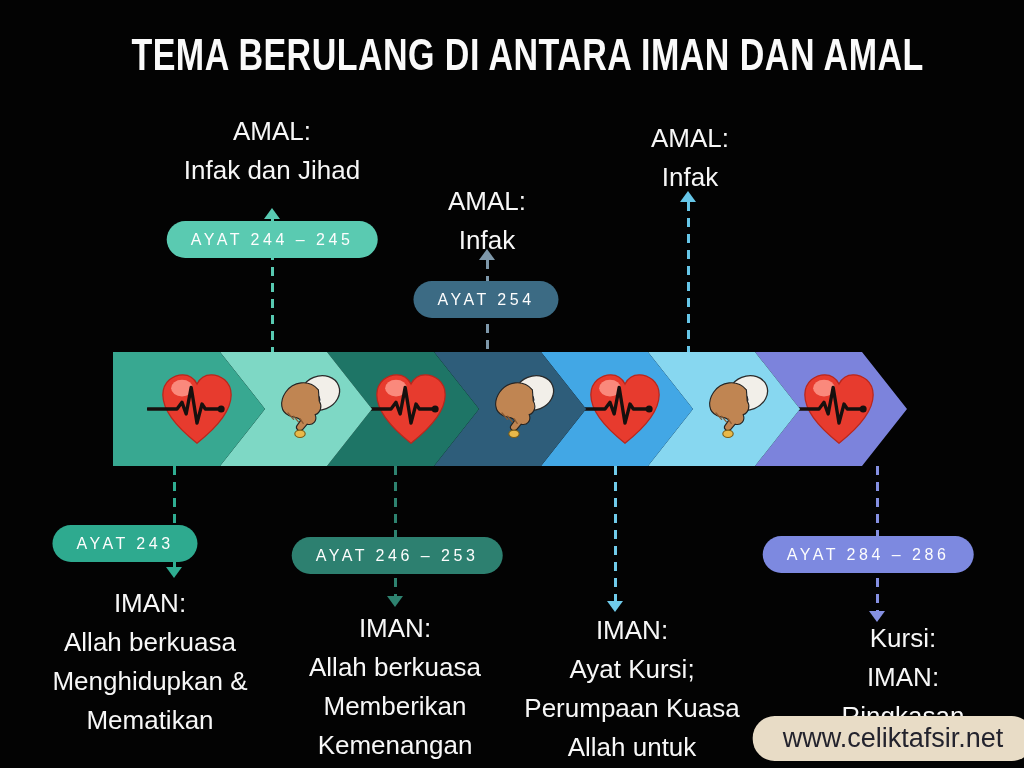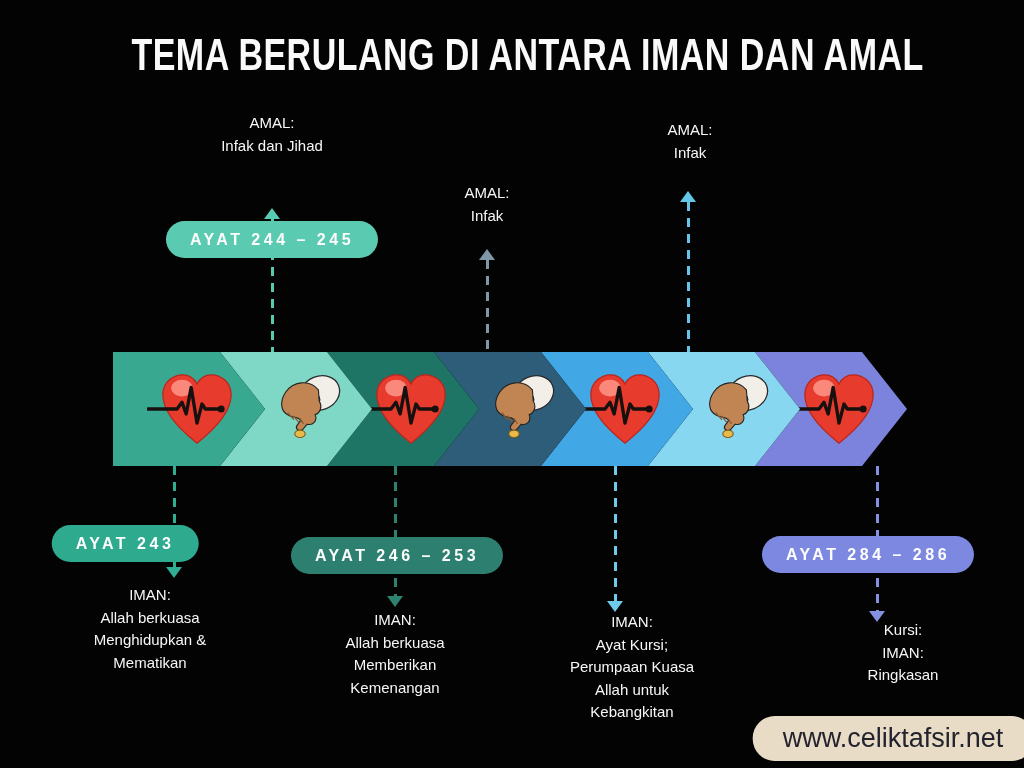--- a/index.html
+++ b/index.html
@@ -44,30 +44,30 @@
   .con-t2{left:487px;top:249px;height:103px;}
   .con-t3{left:688px;top:191px;height:161px;}
   .con-b1{left:174px;top:466px;height:112px;}
   .con-b2{left:395px;top:466px;height:141px;}
   .con-b3{left:615px;top:466px;height:146px;}
   .con-b4{left:877px;top:466px;height:156px;}
   
   .badge{
     position:absolute;transform:translateX(-50%);z-index:6;
     background:var(--c,#555);color:#fdfdfd;
-    font-size:16px;font-weight:bold;letter-spacing:3.5px;white-space:nowrap;
+    font-size:16px;font-weight:normal;letter-spacing:3.5px;white-space:nowrap;
     padding:10px 24px 9px;border-radius:24px;
   }
   .bdg-t1{left:272px;top:221px;} .bdg-t2{left:486px;top:281px;} .bdg-t3{left:697px;top:218px;}
   .bdg-b1{left:125px;top:525px;} .bdg-b2{left:397px;top:537px;}
   .bdg-b3{left:619px;top:516px;} .bdg-b4{left:868px;top:536px;}
   
   .lbl{
     position:absolute;transform:translateX(-50%);z-index:4;
-    color:#f7f7f7;font-size:15px;font-weight:400;line-height:1.5;
+    color:#f7f7f7;font-size:26px;font-weight:400;line-height:1.5;
     text-align:center;white-space:pre-line;
   }
   .lbl-t1{left:272px;top:112px;} .lbl-t2{left:487px;top:182px;} .lbl-t3{left:690px;top:119px;}
   .lbl-b1{left:150px;top:584px;} .lbl-b2{left:395px;top:609px;}
   .lbl-b3{left:632px;top:611px;} .lbl-b4{left:903px;top:619px;}
   
   .pill{
     position:absolute;left:893px;top:716px;transform:translateX(-50%);z-index:6;
     background:var(--pc,#e8dcc6);color:var(--pt,#23232d);
     font-size:27px;padding:7px 30px;border-radius:22px;white-space:nowrap;
@@ -115,20 +115,21 @@
   <div class="connector con-t2" style="--c: #7e98aa;">
     <i class="arr up"></i>
       <i class="vline"></i>
   </div>
   <div class="connector con-t3" style="--c: #66c6e8;">
     <i class="arr up"></i>
       <i class="vline"></i>
   </div>
 
   <div class="badge bdg-t1" style="--c: #5acab1;">AYAT 244 – 245</div>
+  <div class="badge bdg-t2" style="--c: #3c6b84;">AYAT 254</div>
 
   <div class="band">
     <div class="chev first s0" style="--c: #38a891;">
       <svg class="icon heart">
           <use href="#icon-heart"></use>
         </svg>
     </div>
     <div class="chev notch s1" style="--c: #7ed8c5;">
       <svg class="icon hand">
           <use href="#icon-hand"></use>

